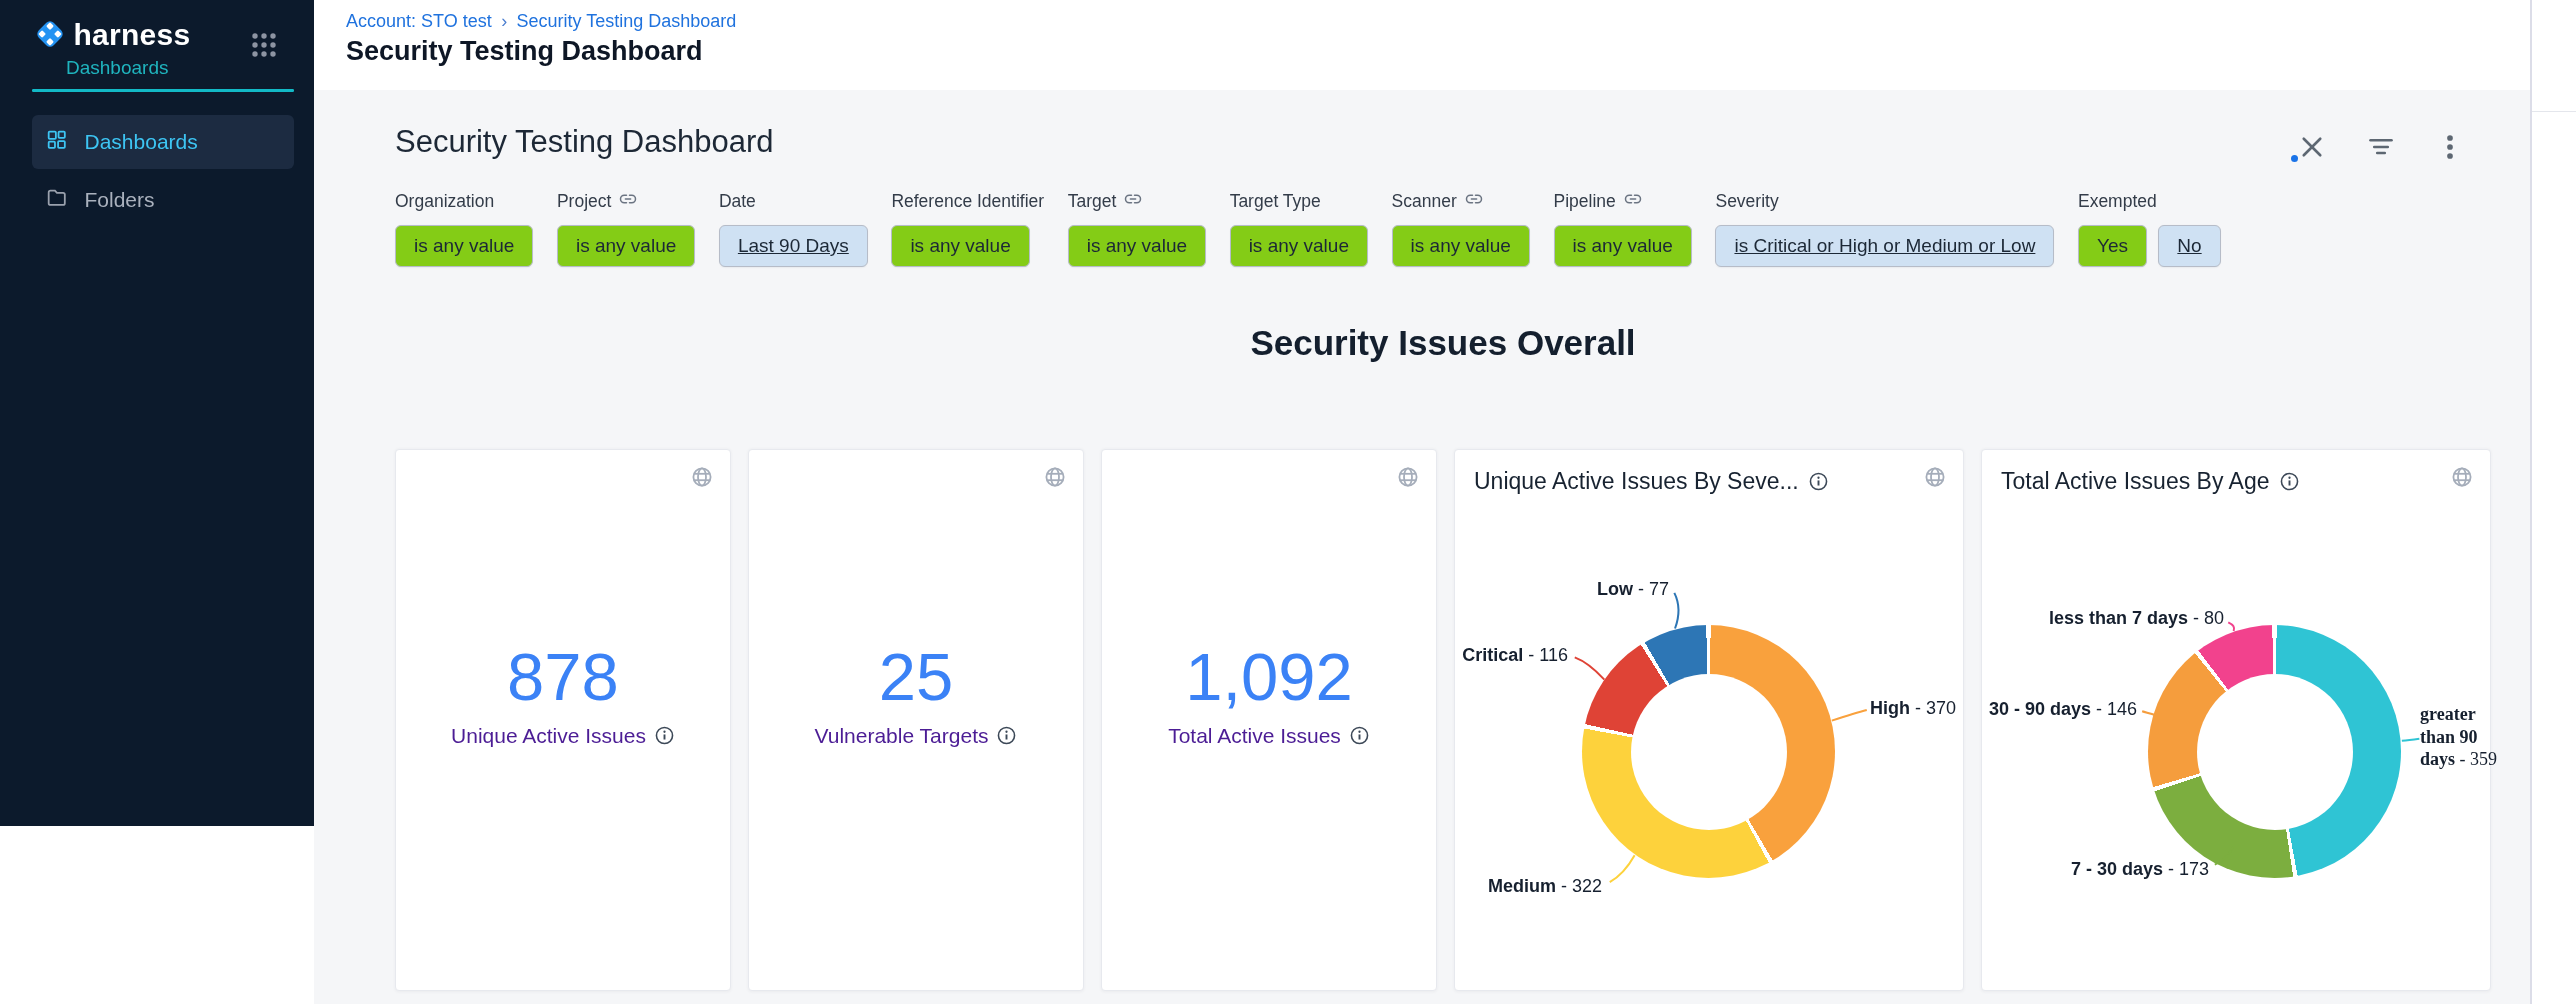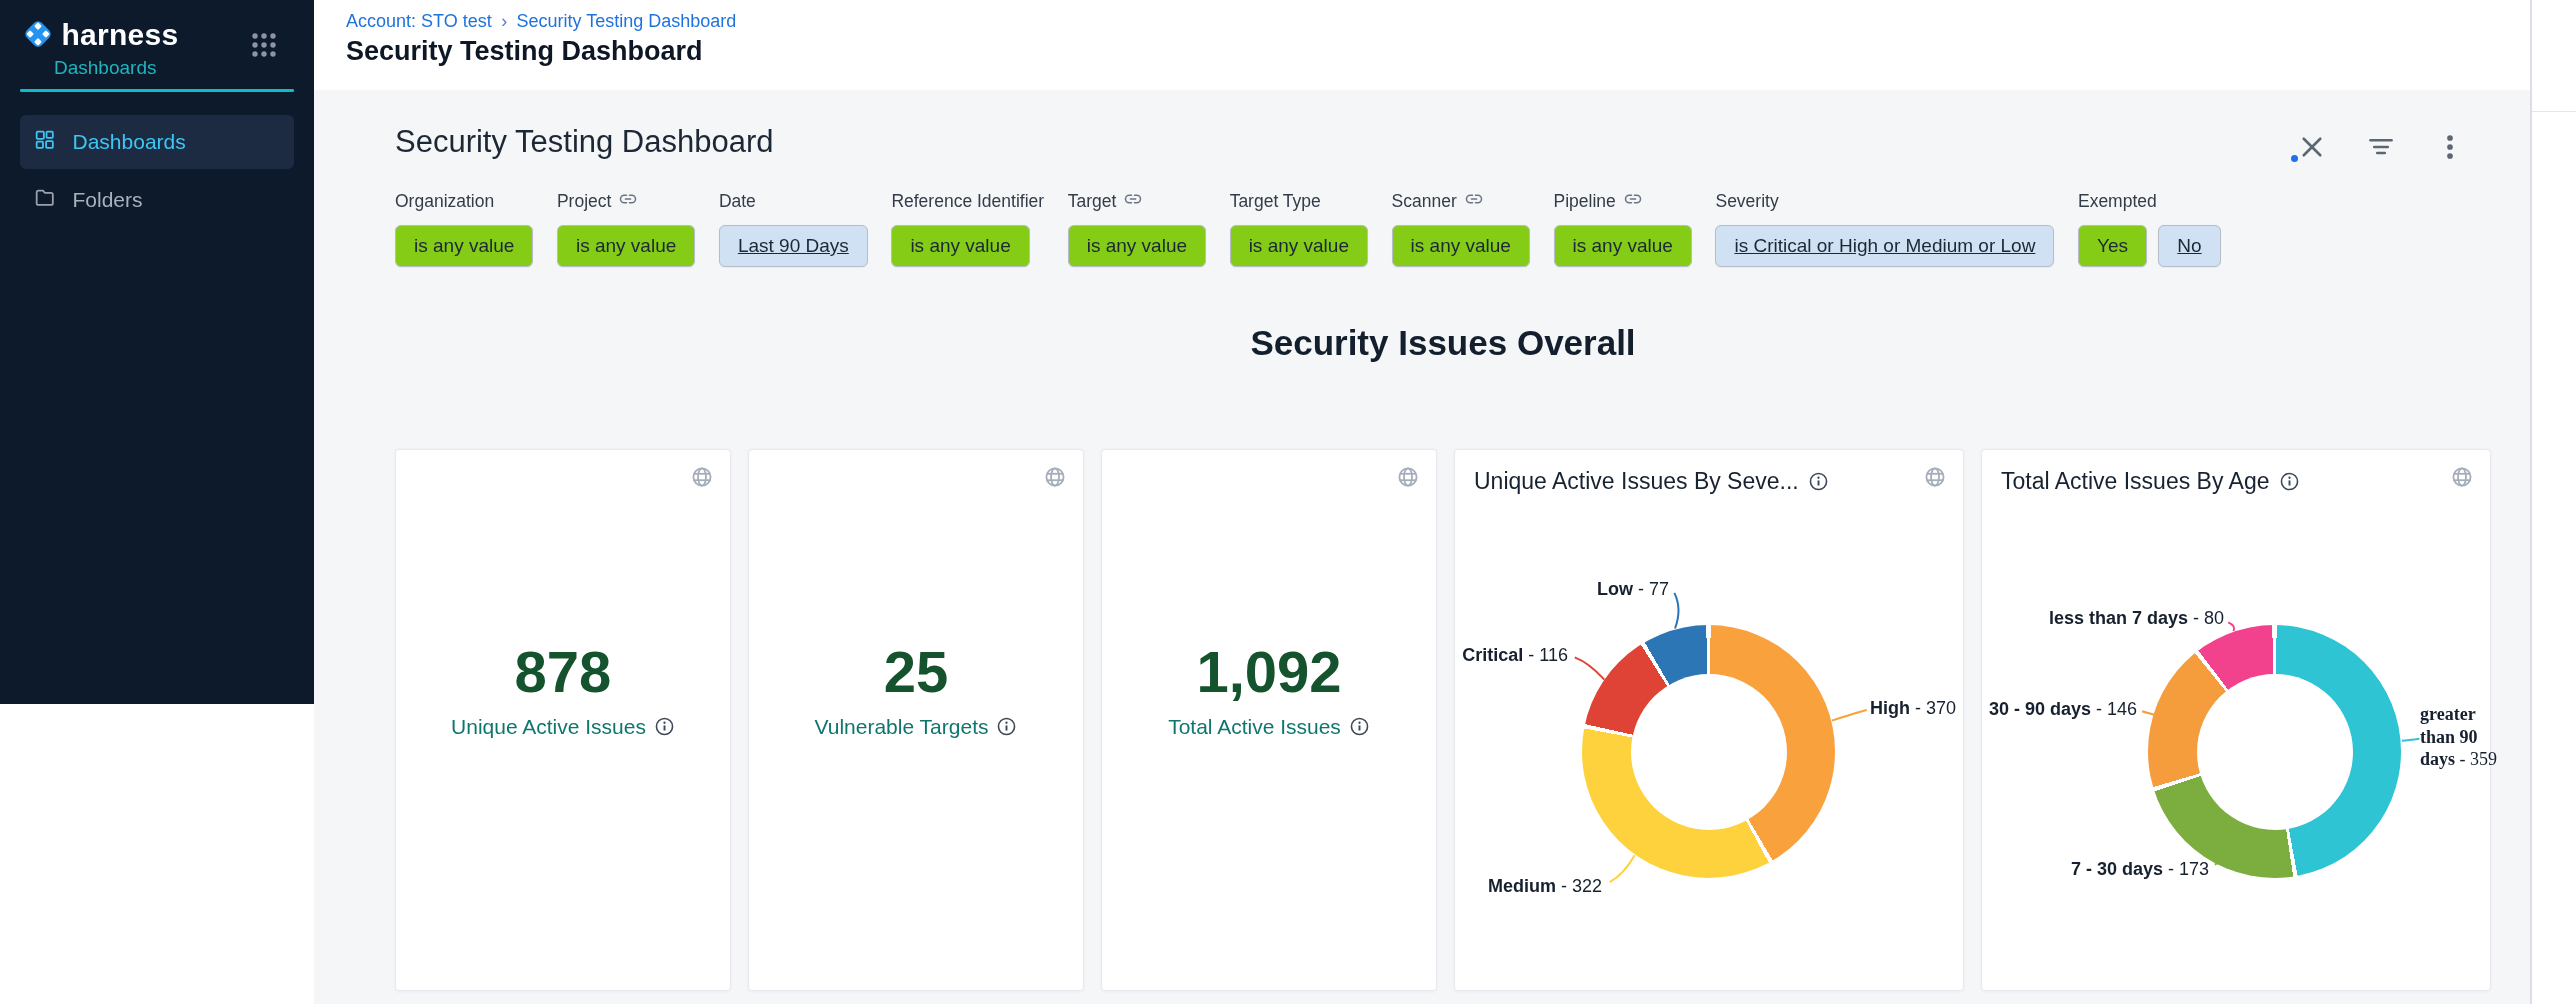--- a/index.html
+++ b/index.html
@@ -3,21 +3,21 @@
 <meta charset="utf-8">
 <style>
   * { box-sizing: border-box; }
   html,body { margin:0; padding:0; }
   body {
     width:2576px; height:1005px; position:relative; overflow:hidden;
     background:#ffffff; font-family:"Liberation Sans","DejaVu Sans",sans-serif;
     color:#16202f;
   }
   
-  .sidebar { position:absolute; left:0; top:0; width:314px; height:704px; background:#0c1a2c; }
+  .sidebar { position:absolute; left:0; top:0; width:314px; height:826px; background:#0c1a2c;padding-left:12px; }
   .brand { position:relative; padding:16px 0 0 20px; }
   .brand-row { display:flex; align-items:center; gap:5.4px; }
   .logo-svg { width:36px; height:36px; }
   .brand-name { color:#ffffff; font-size:30px; font-weight:700; letter-spacing:0.3px; }
   .brand-product { color:#1fb4be; font-size:19px; margin:2.7px 0 0 34px; }
   .grid-menu { position:absolute; top:30px; right:35px; width:30px; height:30px; cursor:pointer; }
   .brand-underline { height:2.7px; background:#12b9c6; border-radius:1.3px; margin:10.8px 20px 0 20px; }
   .nav { margin:23px 20px 0 20px; }
   .nav-item { height:54px; border-radius:6px; display:flex; align-items:center; padding:0 13.5px; gap:17.5px;
               font-size:21px; color:#aab1bd; margin-bottom:4px; cursor:pointer; }
@@ -48,22 +48,22 @@
   .section-title { position:absolute; left:81px; top:233px; width:2096px; text-align:center;
                    font-size:35px; font-weight:700; color:#141f2e; }
   
   .cards { position:absolute; left:81px; top:359px; display:flex; gap:17px; }
   .card { position:relative; background:#fff; border:0.7px solid #e7e9ee; border-radius:4px;
           box-shadow:0 0.7px 3.4px rgba(40,41,61,.05); height:542px; }
   .card.stat { width:336px; }
   .card.chart { width:510px; }
   .globe { position:absolute; top:15px; right:16px; }
   .stat-center { position:absolute; left:0; right:0; top:193px; text-align:center; }
-  .stat-value { font-size:58px; font-weight:700; color:#14532d; line-height:1; }
-  .stat-label { margin-top:13.5px; font-size:21px; color:#0f766e; display:flex; justify-content:center;
+  .stat-value { font-size:67px; font-weight:400; color:#3b82f6; line-height:1; }
+  .stat-label { margin-top:13.5px; font-size:21px; color:#4c1d95; display:flex; justify-content:center;
                 align-items:center; gap:8px; }
   .chart-title { position:absolute; left:19px; top:17.5px; right:57px; display:flex; align-items:center; gap:9.4px;
                  font-size:23px; font-weight:500; color:#182331; white-space:nowrap; overflow:hidden; }
   .chart-title .t-text { overflow:hidden; text-overflow:ellipsis; }
   .chart-area { position:absolute; inset:0; }
   .donut { position:absolute; border-radius:50%; cursor:pointer; }
   .hole { position:absolute; left:50%; top:50%; transform:translate(-50%,-50%); background:#fff; border-radius:50%; }
   .leaders { position:absolute; left:0; top:0; width:510px; height:542px; pointer-events:none; }
   .donut-label { position:absolute; transform:translateY(-50%); font-size:18px; color:#16202f; white-space:nowrap; }
   .donut-label b { font-weight:700; }

